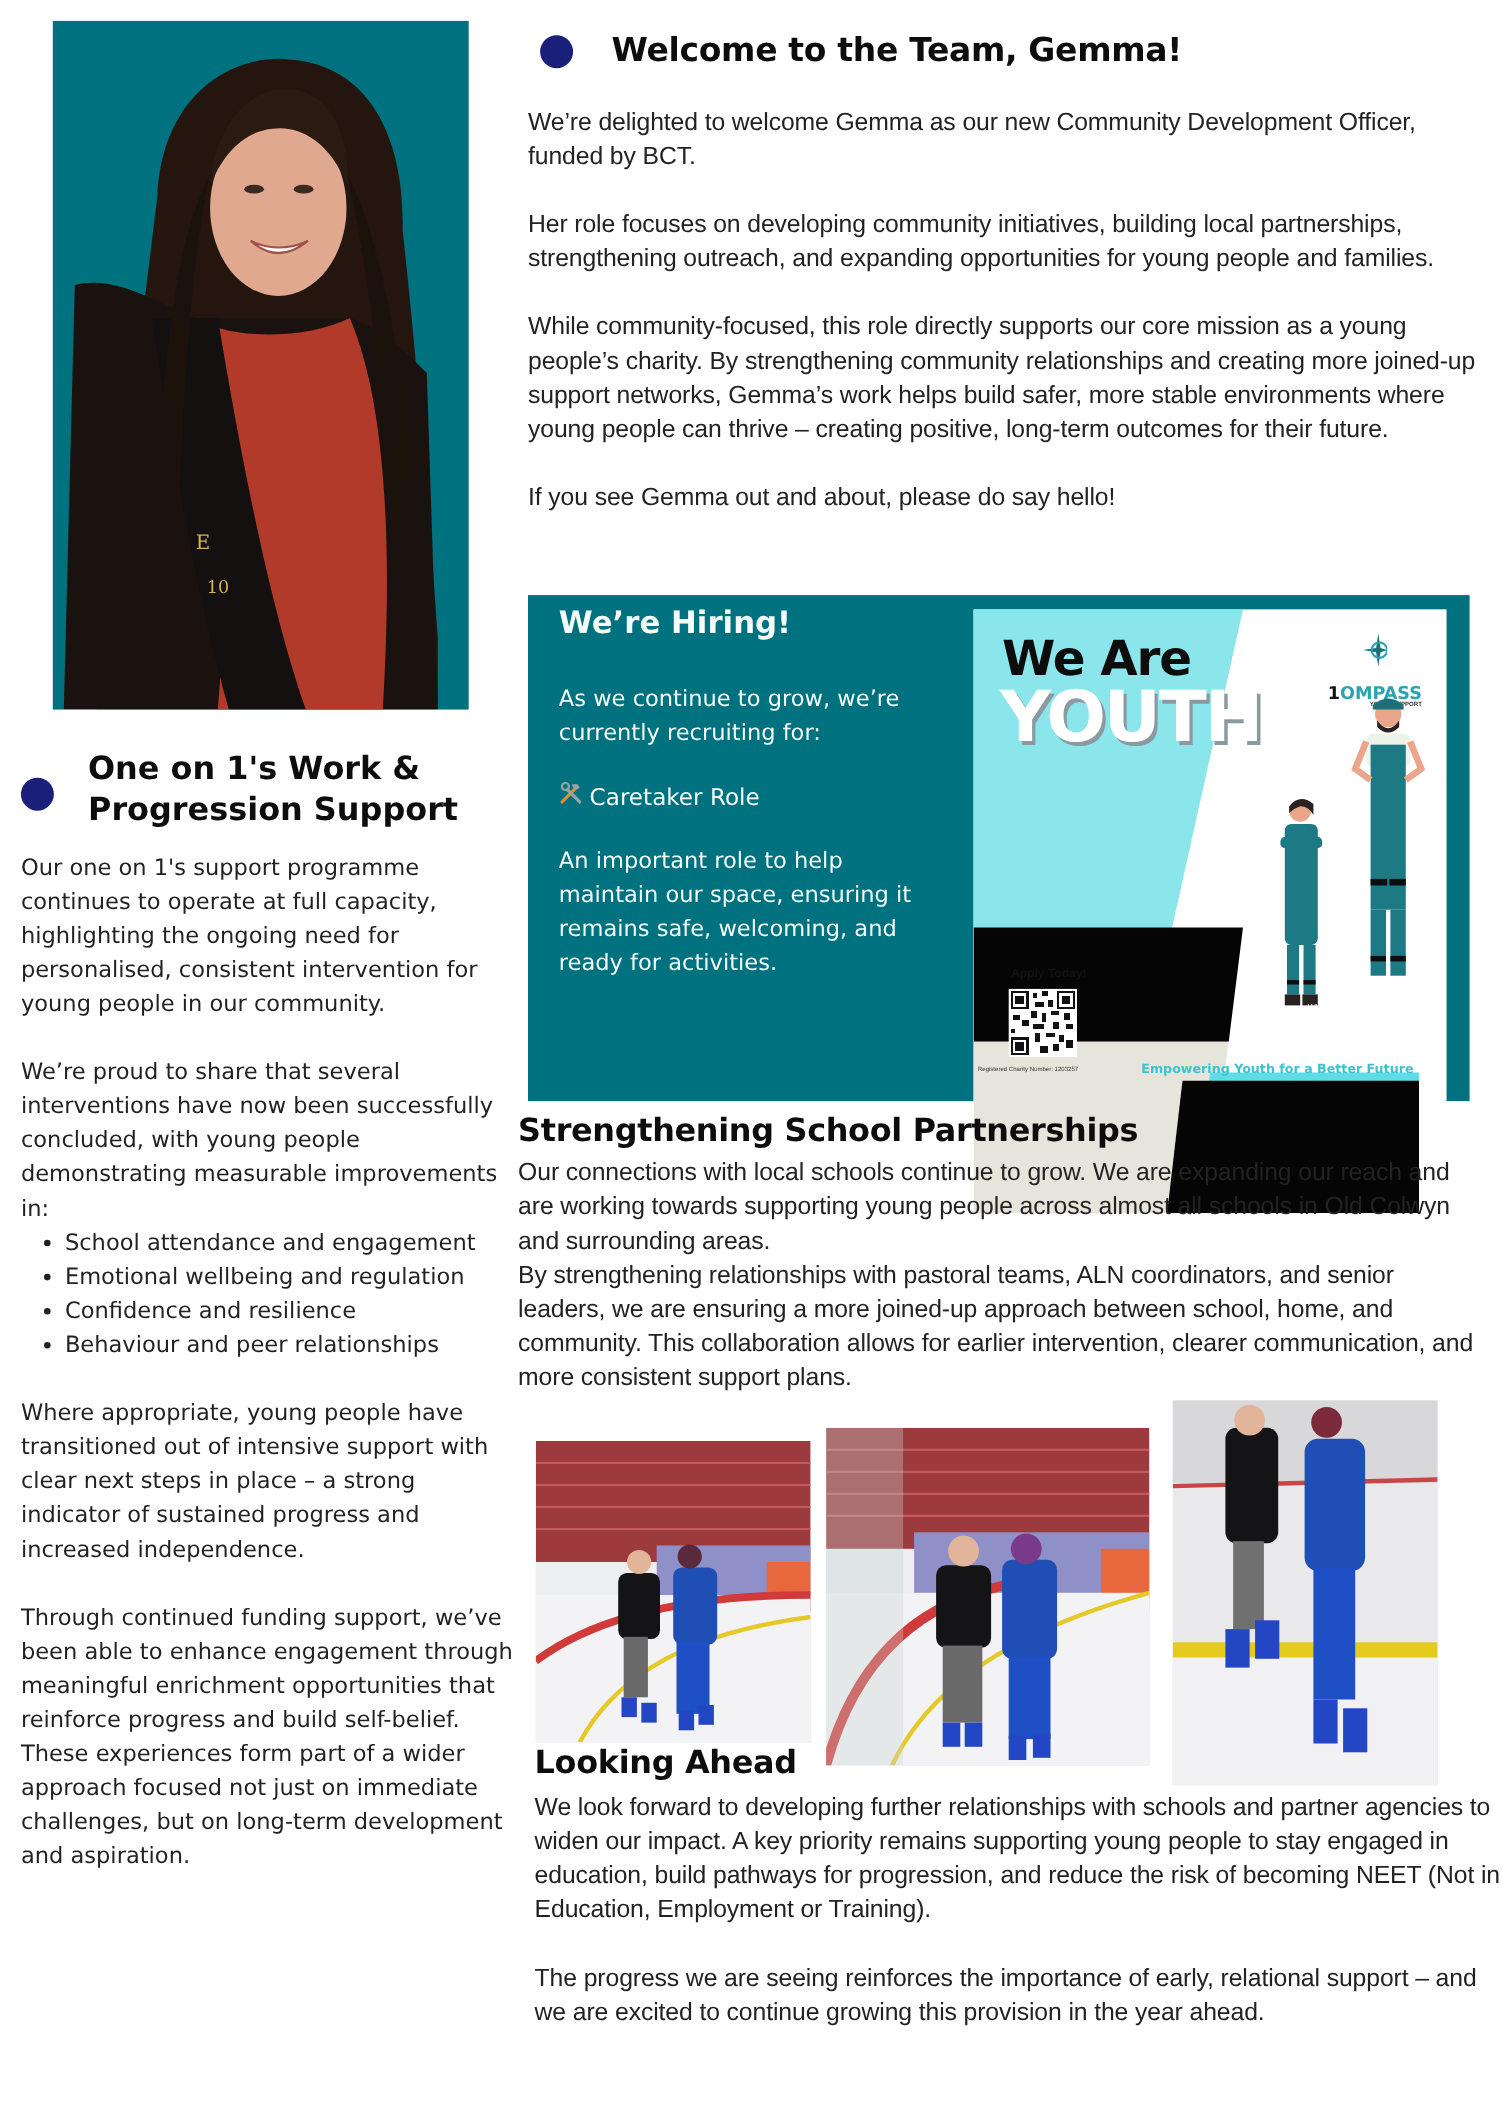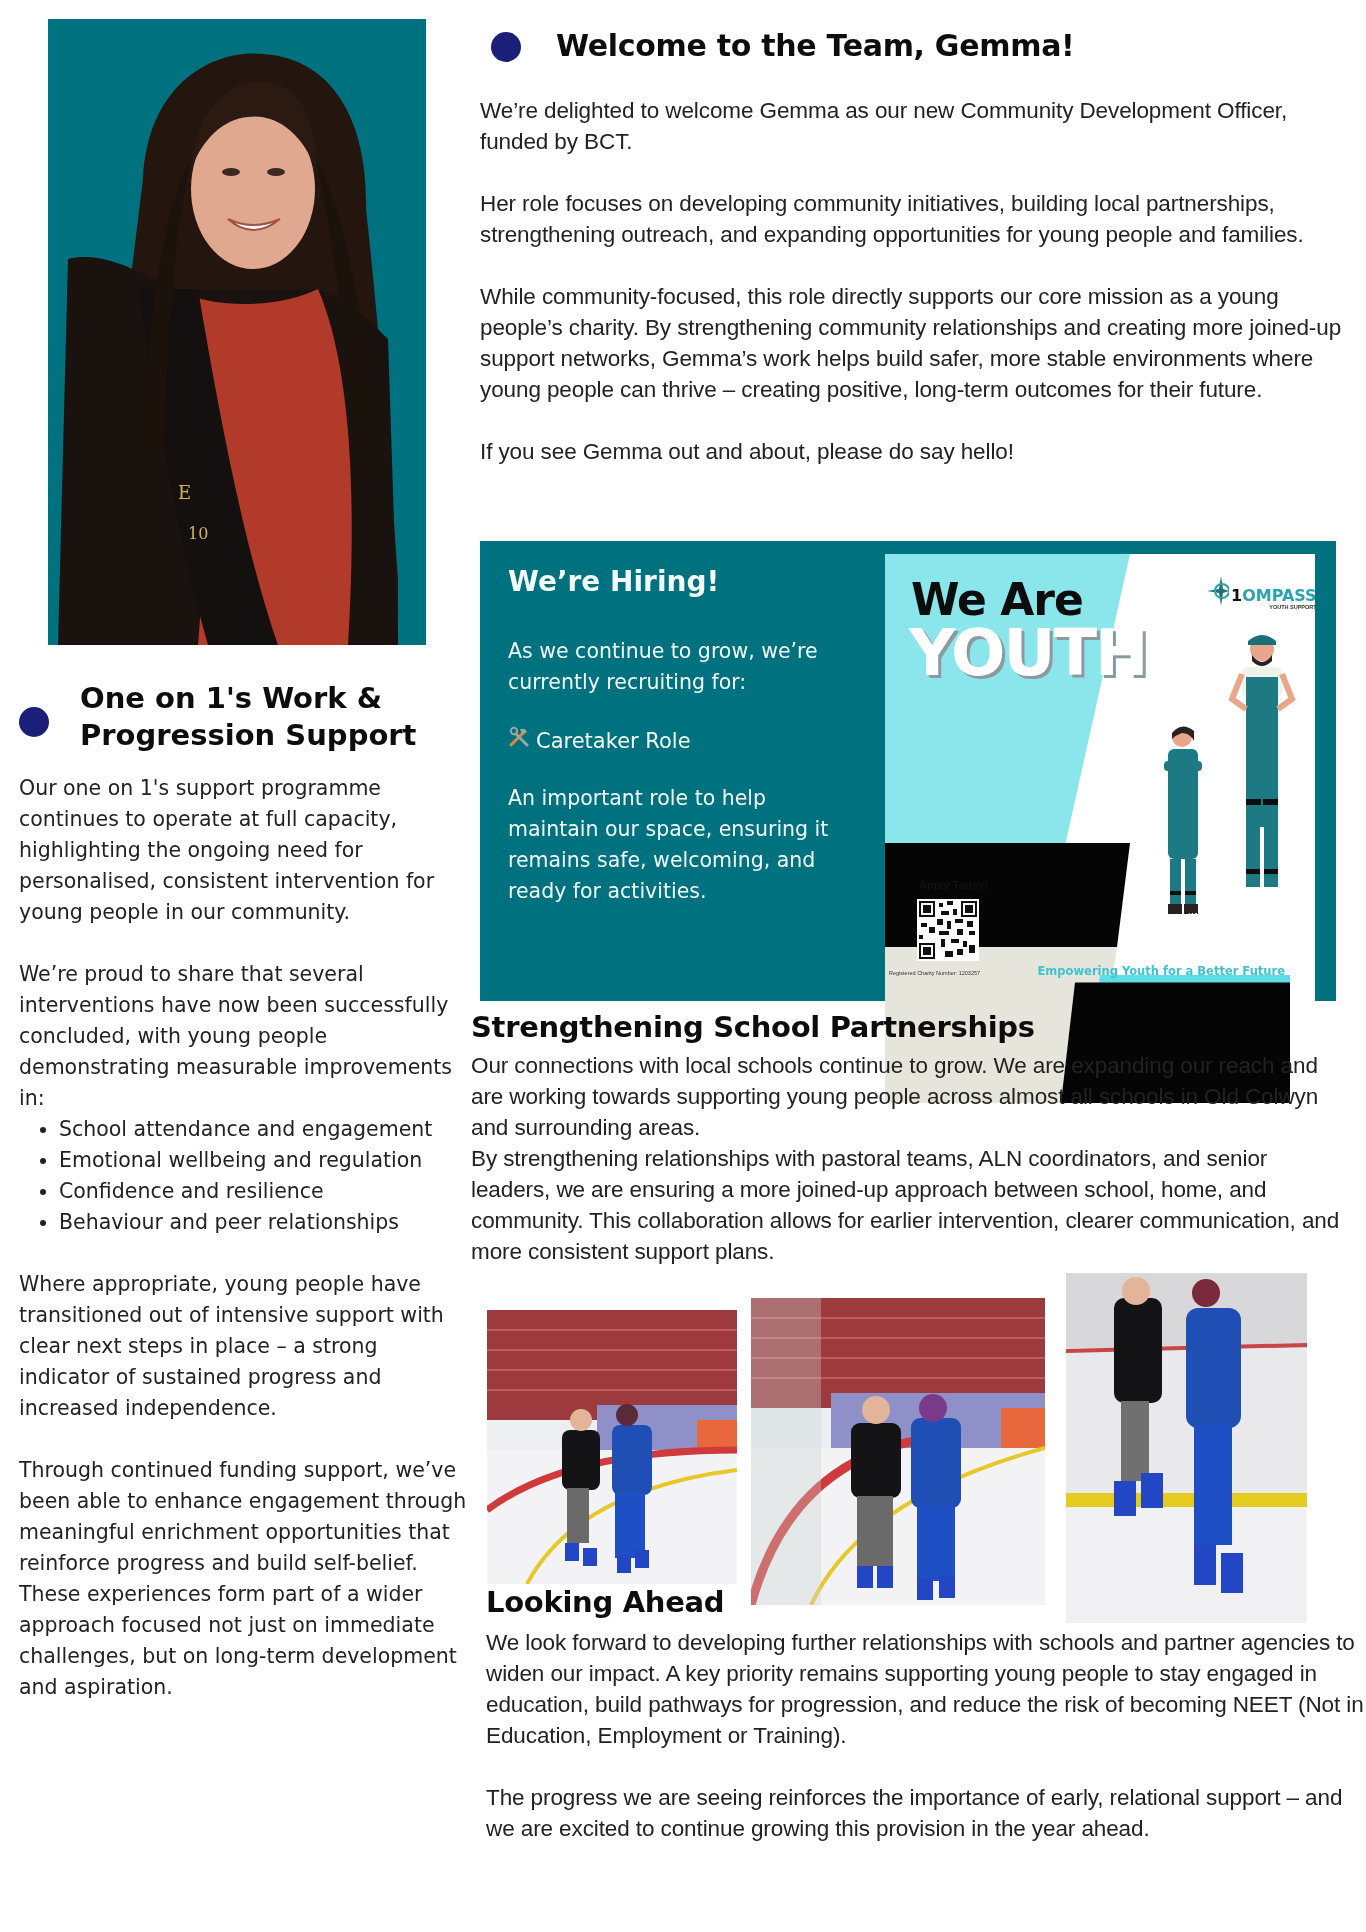--- a/index.html
+++ b/index.html
@@ -20,39 +20,39 @@
 
   .body-cond { font-family:"Liberation Sans", sans-serif; font-size:22.5px; line-height:31px; color:#222; letter-spacing:-0.1px; }
   .body-wide { font-family:"DejaVu Sans", sans-serif; font-size:20.5px; line-height:31px; color:#222; }
 
   #welcome-body { left:480px; top:95px; width:880px; }
   #welcome-body p { margin:0 0 31px 0; }
   #welcome-body p:last-child { margin:0; }
 
   
   #hiring { left:480px; top:541px; width:856px; height:460px; background:#00717f; }
-  #hiring-text { position:absolute; left:28px; top:24px; width:350px; color:#f3fbfb; font-family:"DejaVu Sans", sans-serif; }
+  #hiring-text { position:absolute; left:28px; top:8px; width:350px; color:#f3fbfb; font-family:"DejaVu Sans", sans-serif; }
   #hiring-title { font-size:28px; font-weight:bold; margin:0 0 38px 0; }
   #hiring-intro { font-size:20.5px; line-height:31px; margin:0 0 28px 0; }
   #hiring-role { font-size:21px; font-weight:normal; margin:0 0 30px 0; display:flex; align-items:flex-end; gap:6px; }
   #hiring-desc { font-size:20.5px; line-height:31px; margin:0; }
 
   
   #poster { position:absolute; left:405px; top:13px; width:430px; height:549px; background:#ffffff; overflow:hidden; }
   #poster-bg { position:absolute; left:0; top:0; width:100%; height:100%; }
   #poster-we-are { position:absolute; left:26px; top:20px; font-family:"DejaVu Sans", sans-serif; font-weight:bold; font-size:44px; color:#0d0d0d; letter-spacing:-1px; }
   #poster-hiring { position:absolute; left:24px; top:62px; font-family:"DejaVu Sans", sans-serif; font-weight:bold; font-size:64px; color:#ffffff; letter-spacing:-2px; text-shadow:3px 3px 0 #8a9aa0; }
   #poster-job { position:absolute; left:20px; top:148px; width:220px; text-align:center; font-family:"DejaVu Sans", sans-serif; font-weight:bold; font-size:16px; line-height:25px; color:#0d0d0d; }
   #poster-details { position:absolute; left:8px; top:250px; width:230px; font-family:"Liberation Sans", sans-serif; font-size:8.5px; color:#f2f2f2; list-style:none; margin:0; padding:0; }
   #poster-details li { margin:0 0 7px 0; }
   #poster-details li::before { content:"•"; margin-right:6px; }
   #poster-apply { position:absolute; left:34px; top:325px; font-family:"Liberation Sans", sans-serif; font-size:11px; color:#111; font-weight:bold; }
   #poster-qr { position:absolute; left:32px; top:345px; width:62px; height:62px; background:#fff; }
   #poster-charity { position:absolute; left:4px; top:416px; font-family:"Liberation Sans", sans-serif; font-size:5.5px; color:#333; }
-  #poster-logo { position:absolute; left:322px; top:22px; display:flex; align-items:flex-end; gap:2px; }
+  #poster-logo { position:absolute; left:322px; top:22px; display:flex; align-items:center; gap:12px;flex-direction:column; }
   #poster-logo-text { font-family:"DejaVu Sans", sans-serif; font-weight:bold; font-size:16px; color:#2aa3b0; line-height:16px; }
   #poster-logo-sub { font-family:"Liberation Sans", sans-serif; font-weight:bold; font-size:5.5px; color:#333; text-align:right; }
   #poster-contact { position:absolute; right:30px; top:340px; text-align:right; font-family:"Liberation Sans", sans-serif; color:#fff; }
   #poster-contact-title { font-weight:bold; font-size:11.5px; margin-bottom:4px; }
   #poster-contact-web { font-size:10px; margin-bottom:6px; }
   #poster-contact-fb { font-size:7.5px; text-decoration:underline; }
   #poster-tagline { position:absolute; right:30px; top:410px; font-family:"DejaVu Sans", sans-serif; font-weight:bold; font-size:11.5px; color:#3cc3cf; white-space:nowrap; }
   #poster-figures { position:absolute; left:265px; top:75px; width:150px; height:300px; }
 
   

